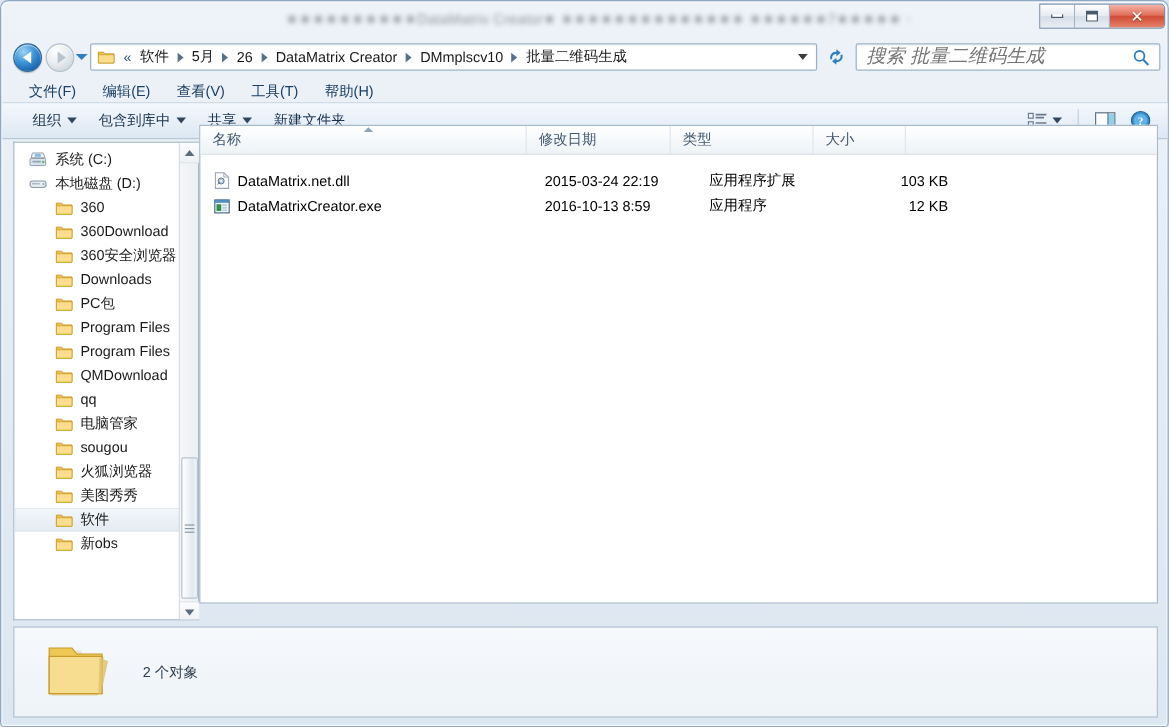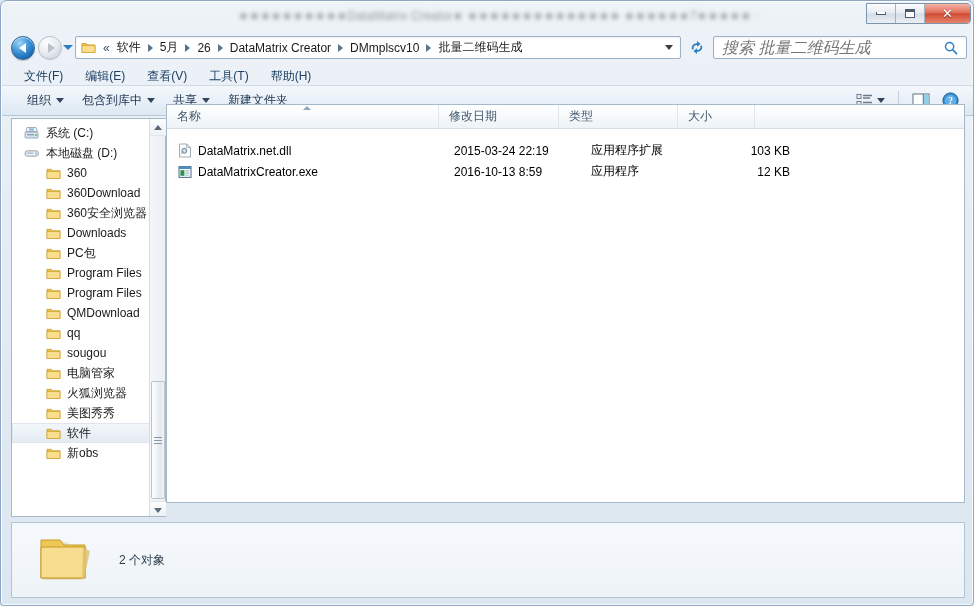--- a/index.html
+++ b/index.html
@@ -554,31 +554,31 @@
         <span class="tree-label">qq</span>
       </div>
 
       <div class="tree-row lvl2">
         <span class="tree-ico">
           <svg width="15" height="13" viewBox="0 0 15 13">
               <path d="M1 2.3h4.3l1.3 1.5H14v7.7H1z" fill="#f0c24a" stroke="#c79a26" stroke-width=".8"></path>
               <path d="M1 4.5h13v7H1z" fill="#fade8e" stroke="#c79a26" stroke-width=".6"></path>
             </svg>
         </span>
+        <span class="tree-label">电脑管家</span>
+      </div>
+
+      <div class="tree-row lvl2">
+        <span class="tree-ico">
+          <svg width="15" height="13" viewBox="0 0 15 13">
+              <path d="M1 2.3h4.3l1.3 1.5H14v7.7H1z" fill="#f0c24a" stroke="#c79a26" stroke-width=".8"></path>
+              <path d="M1 4.5h13v7H1z" fill="#fade8e" stroke="#c79a26" stroke-width=".6"></path>
+            </svg>
+        </span>
         <span class="tree-label">sougou</span>
-      </div>
-
-      <div class="tree-row lvl2">
-        <span class="tree-ico">
-          <svg width="15" height="13" viewBox="0 0 15 13">
-              <path d="M1 2.3h4.3l1.3 1.5H14v7.7H1z" fill="#f0c24a" stroke="#c79a26" stroke-width=".8"></path>
-              <path d="M1 4.5h13v7H1z" fill="#fade8e" stroke="#c79a26" stroke-width=".6"></path>
-            </svg>
-        </span>
-        <span class="tree-label">电脑管家</span>
       </div>
 
       <div class="tree-row lvl2">
         <span class="tree-ico">
           <svg width="15" height="13" viewBox="0 0 15 13">
               <path d="M1 2.3h4.3l1.3 1.5H14v7.7H1z" fill="#f0c24a" stroke="#c79a26" stroke-width=".8"></path>
               <path d="M1 4.5h13v7H1z" fill="#fade8e" stroke="#c79a26" stroke-width=".6"></path>
             </svg>
         </span>
         <span class="tree-label">火狐浏览器</span>

